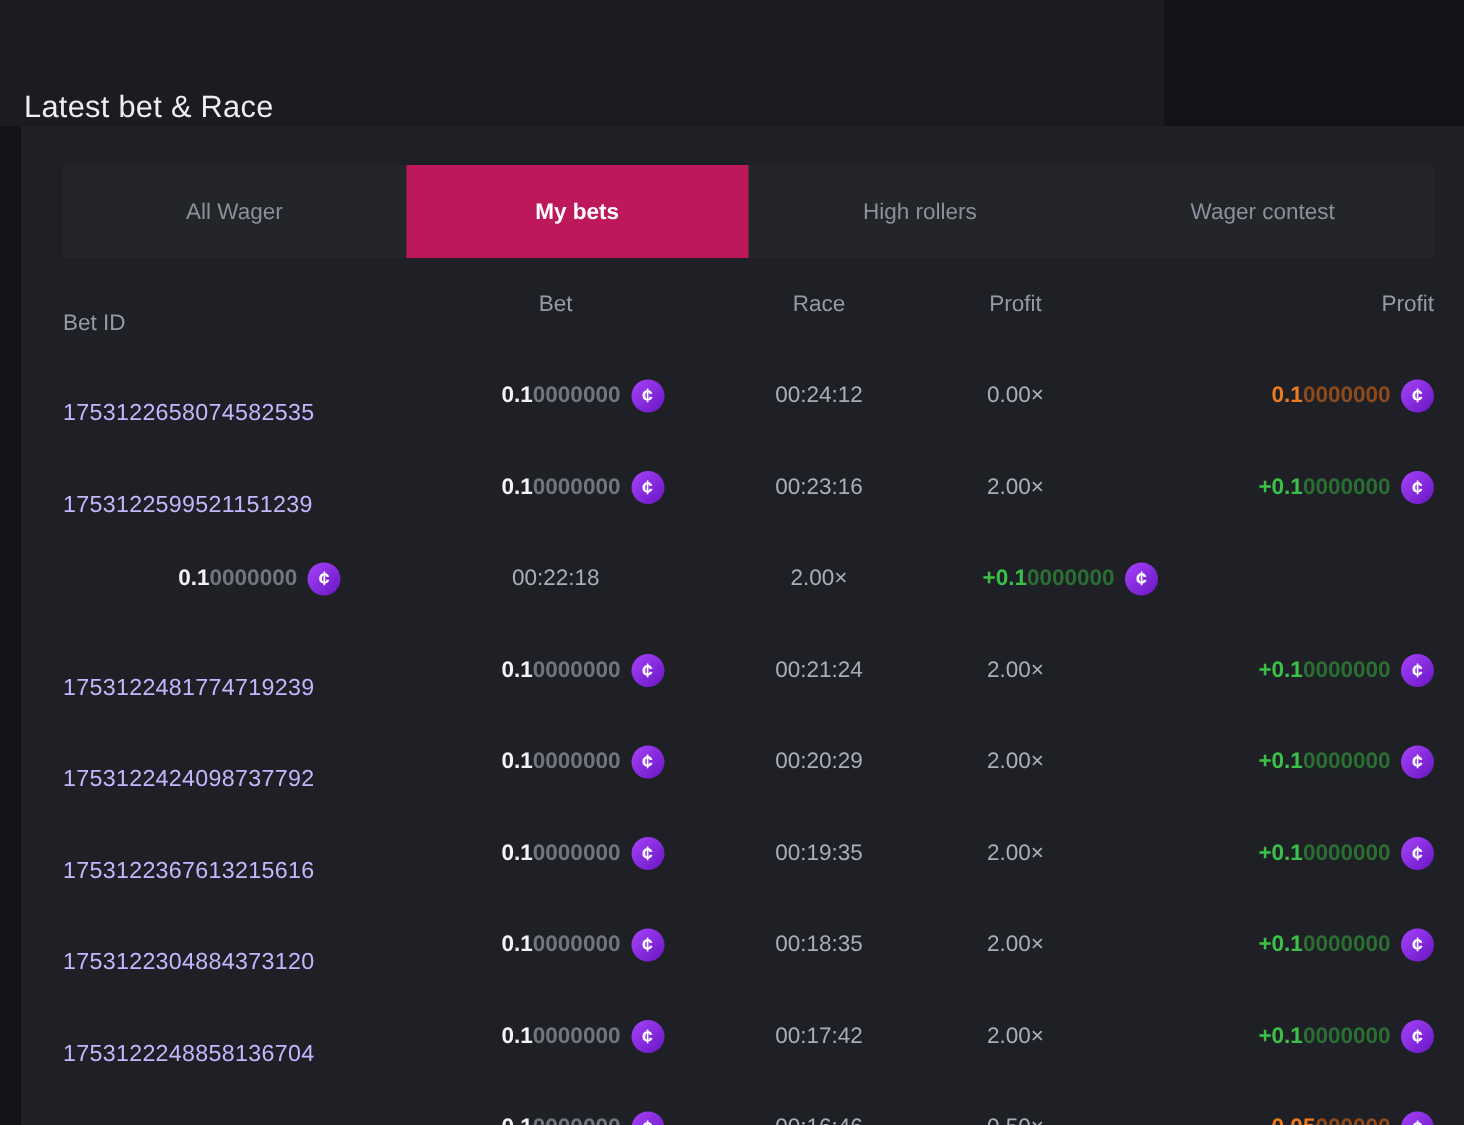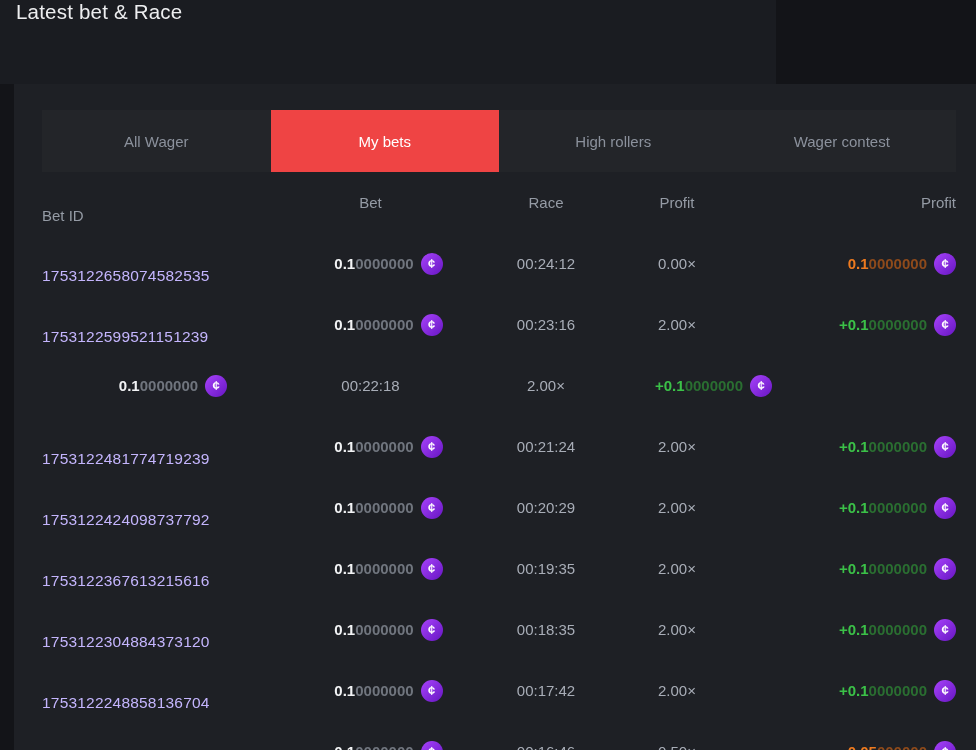--- a/index.html
+++ b/index.html
@@ -5,41 +5,41 @@
   * { margin:0; padding:0; box-sizing:border-box; }
   html,body { width:976px; height:750px; overflow:hidden; }
   body {
     font-family:"Liberation Sans","DejaVu Sans",sans-serif;
     background:#131418;
     position:relative;
   }
   .topband {
     position:absolute; left:0; top:0; width:776px; height:84px;
     background:#1a1c21;
-    display:flex; align-items:flex-start;
+    display:flex; align-items:flex-end;
   }
   .page-title {
     color:#edeef0; font-size:20.5px; font-weight:500;
     padding-left:16px; letter-spacing:.2px;
   }
   .panel {
     position:absolute; left:14px; top:84px; width:970px; height:700px;
     background:#1e2025;
     padding:26px 28px 0 28px;
   }
   .tabbar {
     width:914px; height:62px; background:#232529;
     display:flex;
   }
   .tab {
     flex:1 1 0; display:flex; align-items:center; justify-content:center;
     color:#8b919c; font-size:15px; cursor:pointer; user-select:none;
   }
   .tab.active {
-    background:#ef4444; color:#ffffff; font-weight:400;
+    background:#be185d; color:#ffffff; font-weight:700;
   }
   .grid-row {
     width:914px; height:61px;
     display:grid;
     grid-template-columns:226px 205px 146px 116px 1fr;
     align-items:center;
   }
   .grid-row.head { color:#959ba5; font-size:15px; }
   .c-betid { text-align:left;margin-top:25px; }
   .c-bet   { text-align:center; }

